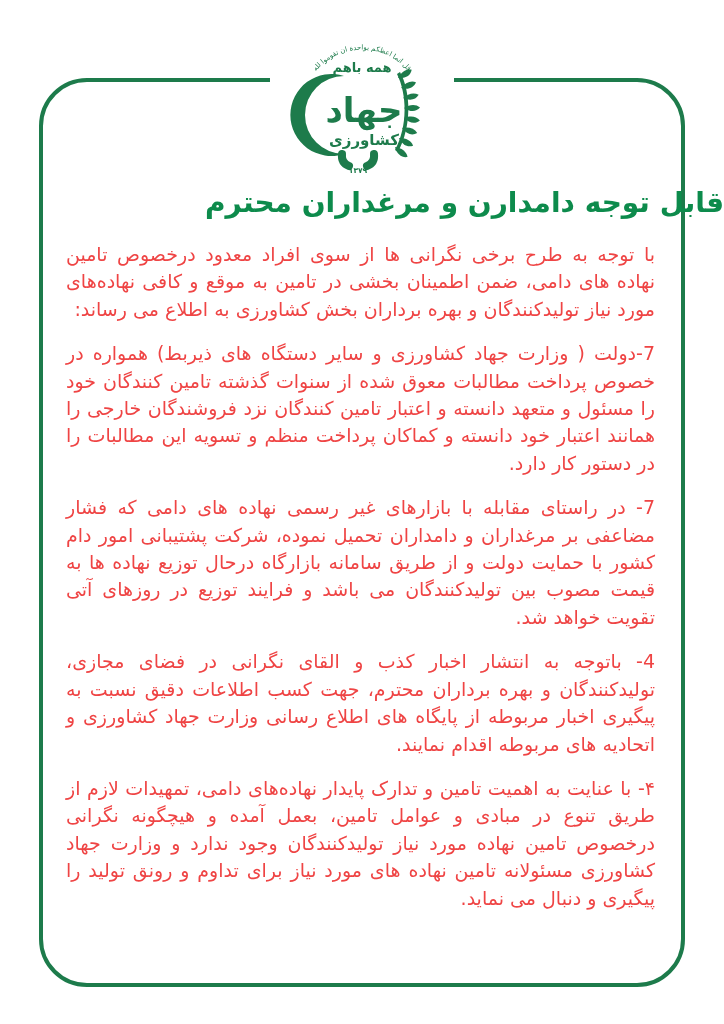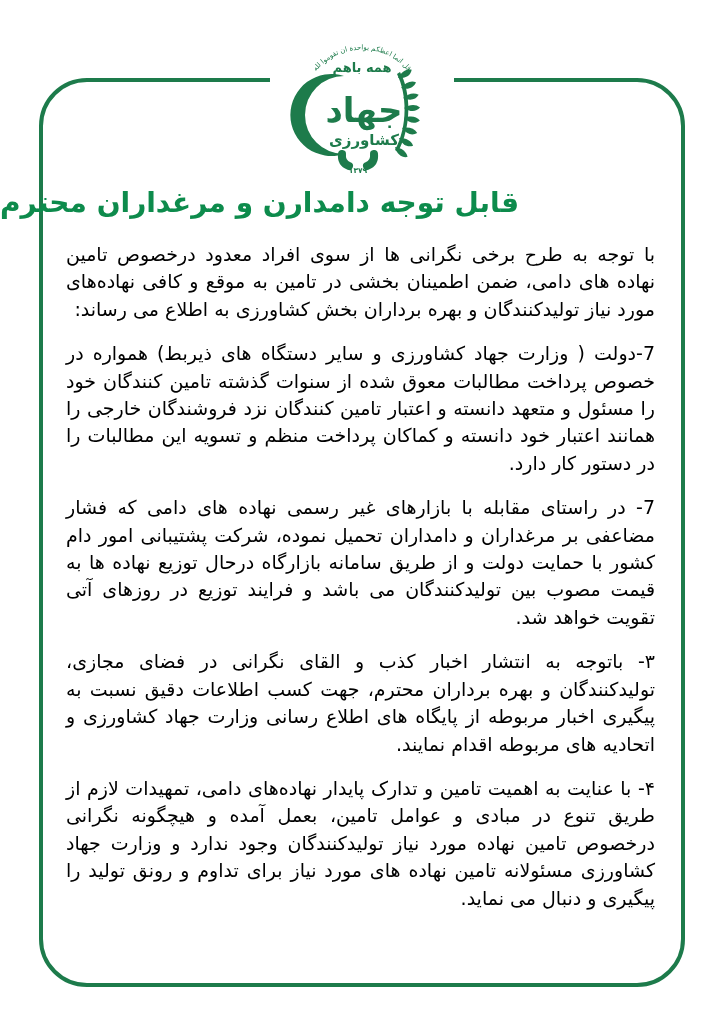--- a/index.html
+++ b/index.html
@@ -23,35 +23,35 @@
     top:26px;left:50%;
     transform:translateX(-50%);
     width:184px;height:150px;
     background:#ffffff;
     z-index:2;
     display:flex;align-items:center;justify-content:center;
   }
   .title{
     position:absolute;
     top:186px;left:0;right:0;
-    text-align:left;
+    text-align:right;
     direction:rtl;
     font-size:28px;
     font-weight:bold;
     color:#0d8b4c;
     letter-spacing:0;
     z-index:3;
   }
   .content{
     position:absolute;
     top:241px;
     right:69px;left:66px;
     direction:rtl;
     text-align:justify;
-    color:#000000;
+    color:#ef4444;
     font-size:19px;
     line-height:27.4px;
     z-index:3;
   }
   .content p{margin:0 0 17px 0;}
   .content p:last-child{margin-bottom:14px;}
   svg text{font-family:"DejaVu Sans",sans-serif;}
 </style>
 </head>
 <body>
@@ -100,17 +100,17 @@
       <text x="88" y="147" font-size="7.5" font-weight="bold" fill="#1d7b4b" text-anchor="middle">۱۳۷۹</text>
     </svg>
   </div>
 
   <div class="title">قابل توجه دامدارن و مرغداران محترم</div>
 
   <div class="content">
     <p>با توجه به طرح برخی نگرانی ها از سوی افراد معدود درخصوص تامین نهاده های دامی، ضمن اطمینان بخشی در تامین به موقع و کافی نهاده‌های مورد نیاز تولیدکنندگان و بهره برداران بخش کشاورزی به اطلاع می رساند:</p>
     <p>7-دولت ( وزارت جهاد کشاورزی و سایر دستگاه های ذیربط) همواره در خصوص پرداخت مطالبات معوق شده از سنوات گذشته تامین کنندگان خود را مسئول و متعهد دانسته و اعتبار تامین کنندگان نزد فروشندگان خارجی را همانند اعتبار خود دانسته و کماکان پرداخت منظم و تسویه این مطالبات را در دستور کار دارد.</p>
     <p>7- در راستای مقابله با بازارهای غیر رسمی نهاده های دامی که فشار مضاعفی بر مرغداران و دامداران تحمیل نموده، شرکت پشتیبانی امور دام کشور با حمایت دولت و از طریق سامانه بازارگاه درحال توزیع نهاده ها به قیمت مصوب بین تولیدکنندگان می باشد و فرایند توزیع در روزهای آتی تقویت خواهد شد.</p>
-    <p>۳- باتوجه به انتشار اخبار کذب و القای نگرانی در فضای مجازی، تولیدکنندگان و بهره برداران محترم، جهت کسب اطلاعات دقیق نسبت به پیگیری اخبار مربوطه از پایگاه های اطلاع رسانی وزارت جهاد کشاورزی و اتحادیه های مربوطه اقدام نمایند.</p>
+    <p>4- باتوجه به انتشار اخبار کذب و القای نگرانی در فضای مجازی، تولیدکنندگان و بهره برداران محترم، جهت کسب اطلاعات دقیق نسبت به پیگیری اخبار مربوطه از پایگاه های اطلاع رسانی وزارت جهاد کشاورزی و اتحادیه های مربوطه اقدام نمایند.</p>
     <p>۴- با عنایت به اهمیت تامین و تدارک پایدار نهاده‌های دامی، تمهیدات لازم از طریق تنوع در مبادی و عوامل تامین، بعمل آمده و هیچگونه نگرانی درخصوص تامین نهاده مورد نیاز تولیدکنندگان وجود ندارد و وزارت جهاد کشاورزی مسئولانه تامین نهاده های مورد نیاز برای تداوم و رونق تولید را پیگیری و دنبال می نماید.</p>
   </div>
 
 </div>
 
 </body></html>

